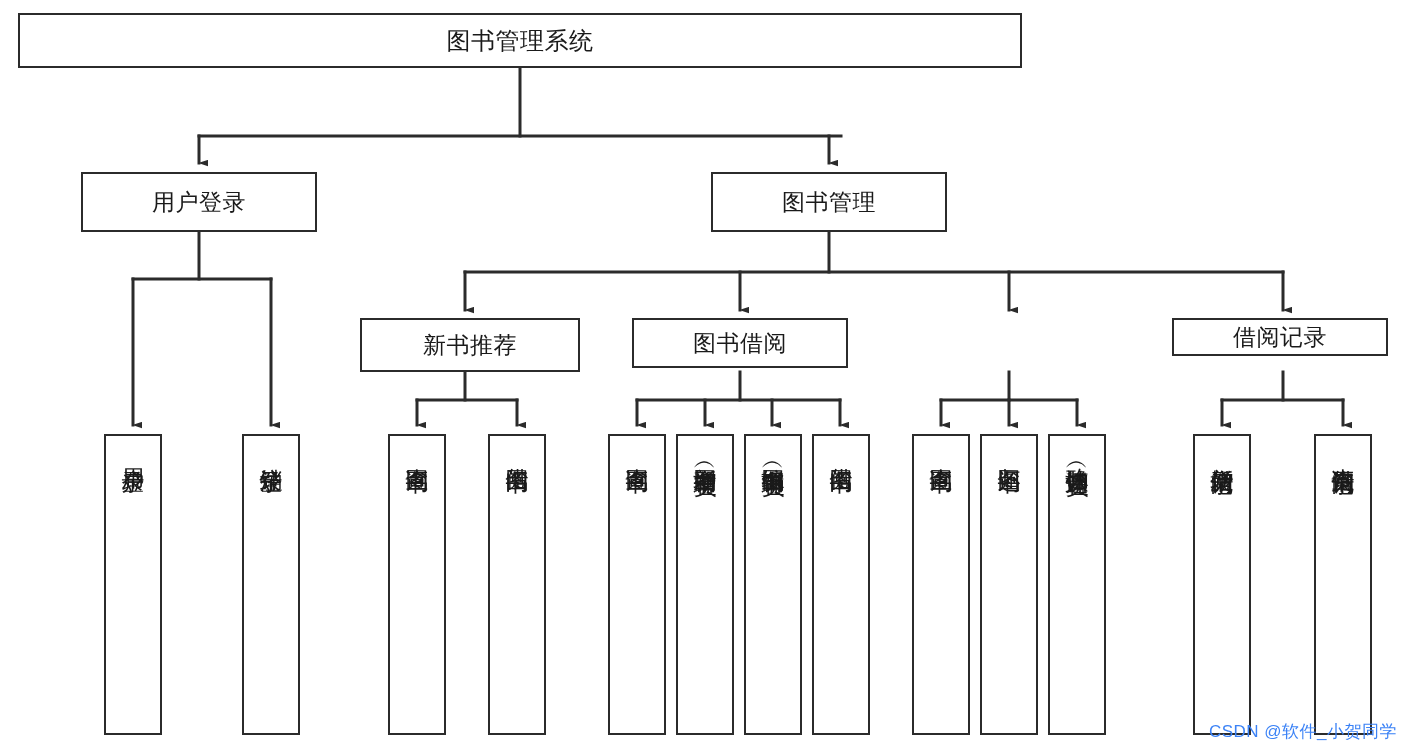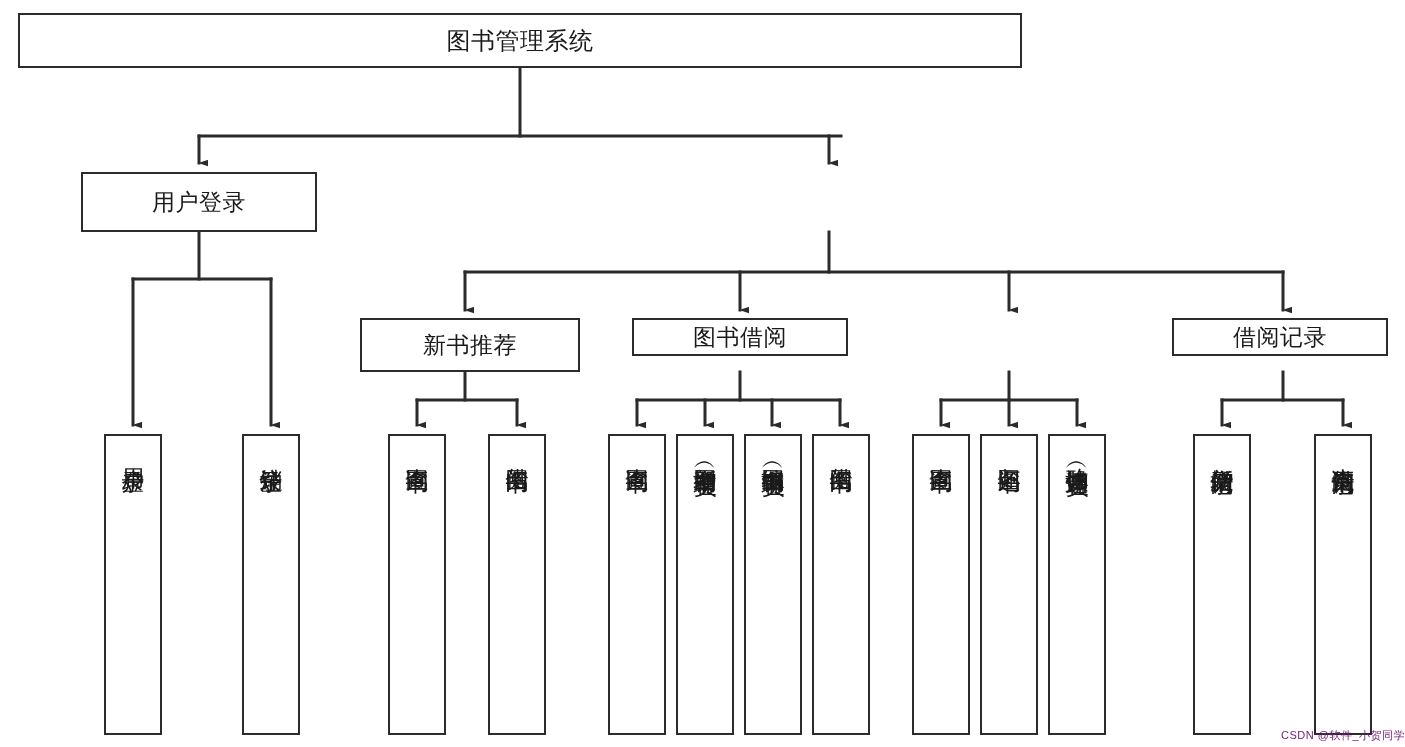--- a/index.html
+++ b/index.html
@@ -54,24 +54,24 @@
     font-size: 23px;
     line-height: 1.18;
     writing-mode: vertical-rl;
     text-orientation: upright;
     letter-spacing: 1px;
     white-space: nowrap;
     display: block;
   }
   .watermark {
     position: absolute;
-    right: 0;
+    right: 8px;
     bottom: 4px;
-    font-size: 11px;
-    color: #701a75;
+    font-size: 17px;
+    color: #3b82f6;
     letter-spacing: 0.5px;
     white-space: nowrap;
   }
 </style>
 </head>
 <body>
 
 <div id="diagram-root">
 
   <svg class="canvas" viewBox="0 0 1405 747">
@@ -125,25 +125,28 @@
     </g>
   </svg>
 
   <div class="node-box node-root" style="left:18px; top:13px; width:1004px; height:55px;">
     <span class="node-label-h">图书管理系统</span>
   </div>
 
   <div class="node-box" style="left:81px; top:172px; width:236px; height:60px;">
     <span class="node-label-h">用户登录</span>
   </div>
+  <div class="node-box" style="left:711px; top:172px; width:236px; height:60px;">
+    <span class="node-label-h">图书管理</span>
+  </div>
 
   <div class="node-box" style="left:360px; top:318px; width:220px; height:54px;">
     <span class="node-label-h">新书推荐</span>
   </div>
-  <div class="node-box" style="left:632px; top:318px; width:216px; height:38px;">
+  <div class="node-box" style="left:632px; top:318px; width:216px; height:50px;">
     <span class="node-label-h">图书借阅</span>
   </div>
   <div class="node-box" style="left:1172px; top:318px; width:216px; height:38px;">
     <span class="node-label-h">借阅记录</span>
   </div>
 
   <div class="node-box vertical" style="left:104px; top:434px; width:58px; height:301px;">
     <span class="node-label-v">用户登录</span>
   </div>
   <div class="node-box vertical" style="left:242px; top:434px; width:58px; height:301px;">

